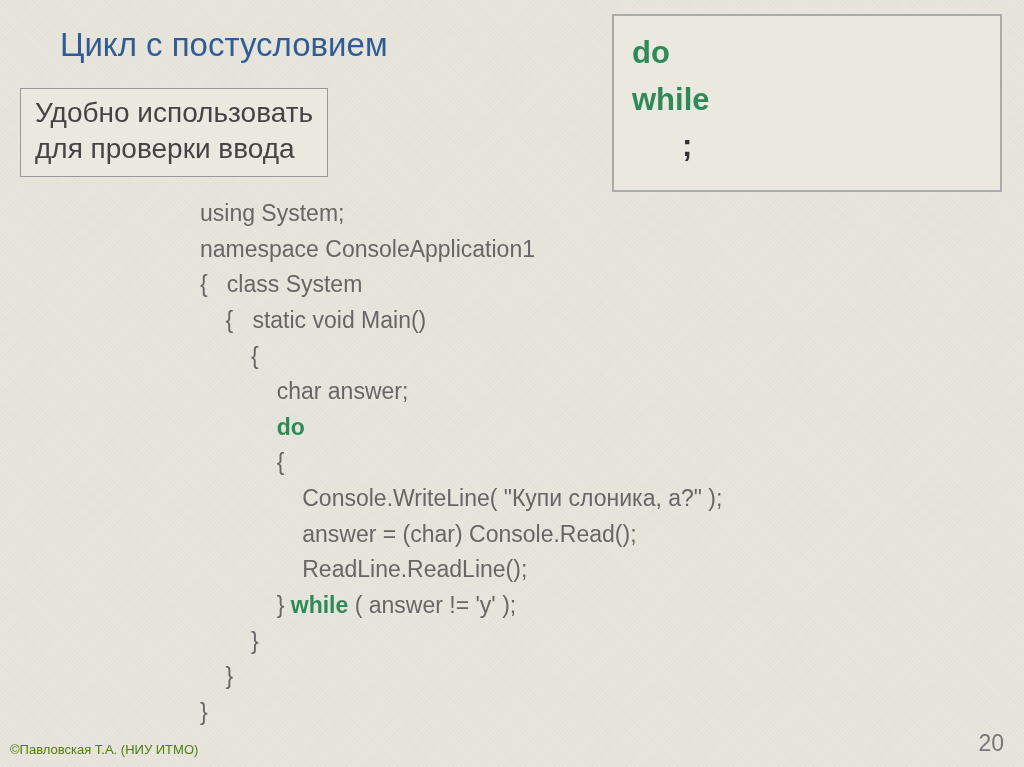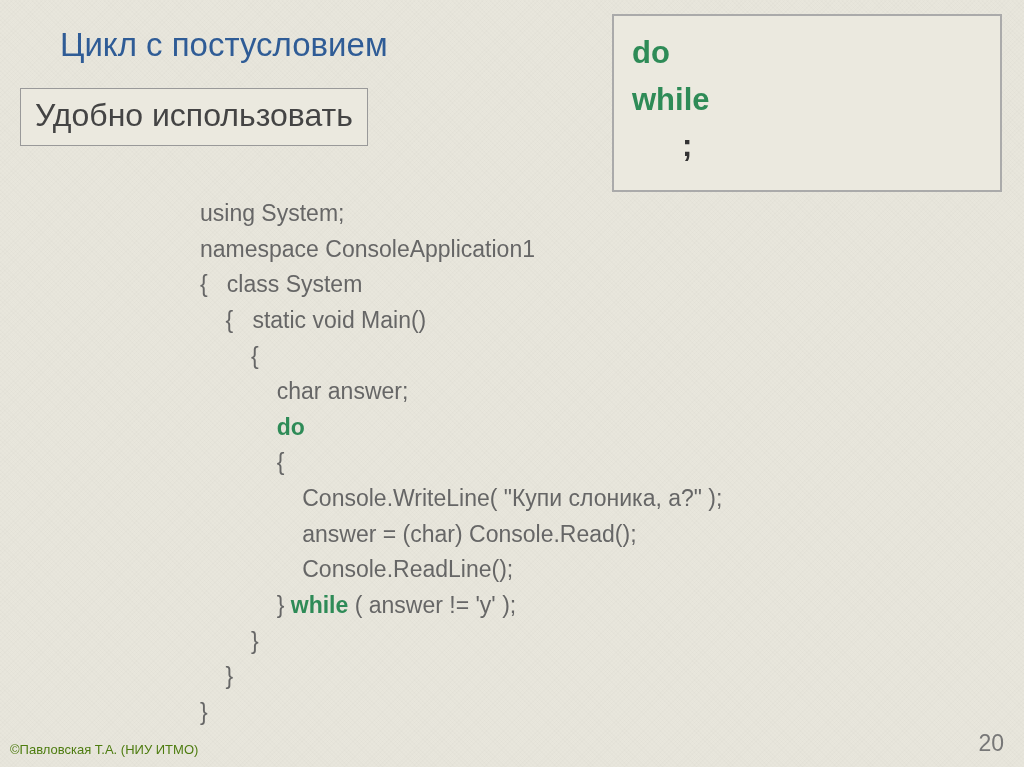--- a/index.html
+++ b/index.html
@@ -26,21 +26,21 @@
       color: #2f5c96;
       font-weight: normal;
     }
     .info-box {
       position: absolute;
       top: 88px;
       left: 20px;
       border: 1px solid #999;
       background: #ebe9df;
       padding: 6px 14px 8px 14px;
-      font-size: 32px;
+      font-size: 28px;
       color: #444;
       line-height: 1.3;
     }
     .syntax-box {
       position: absolute;
       top: 14px;
       left: 612px;
       width: 390px;
       border: 2px solid #aaa;
       background: #ebe9df;
@@ -87,38 +87,39 @@
       color: #777;
     }
   </style>
 </head>
 <body>
 
 <div class="title">Цикл с постусловием</div>
 
 <div class="info-box">
   <div>Удобно использовать</div>
+  <div>для проверки ввода</div>
 </div>
 
 <div class="syntax-box">
   <div><span class="syntax-keyword">do</span></div>
   <div><span class="syntax-keyword">while</span></div>
   <div class="syntax-indent"><span class="syntax-plain">;</span></div>
 </div>
 
 <div class="code-block"><span>using System;</span>
 <span>namespace ConsoleApplication1</span>
 <span>{   class System</span>
 <span>    {   static void Main()</span>
 <span>        {</span>
 <span>            char answer;</span>
 <span>            </span><span class="code-keyword">do</span>
 <span>            {</span>
 <span>                Console.WriteLine( "Купи слоника, а?" );</span>
 <span>                answer = (char) Console.Read();</span>
-<span>                Console.ReadLine();</span>
+<span>                ReadLine.ReadLine();</span>
 <span>            } </span><span class="code-keyword">while</span><span> ( answer != 'y' );</span>
 <span>        }</span>
 <span>    }</span>
 <span>}</span></div>
 
 <div class="footer-left">©Павловская Т.А. (НИУ ИТМО)</div>
 <div class="footer-right">20</div>
 
 </body></html>

